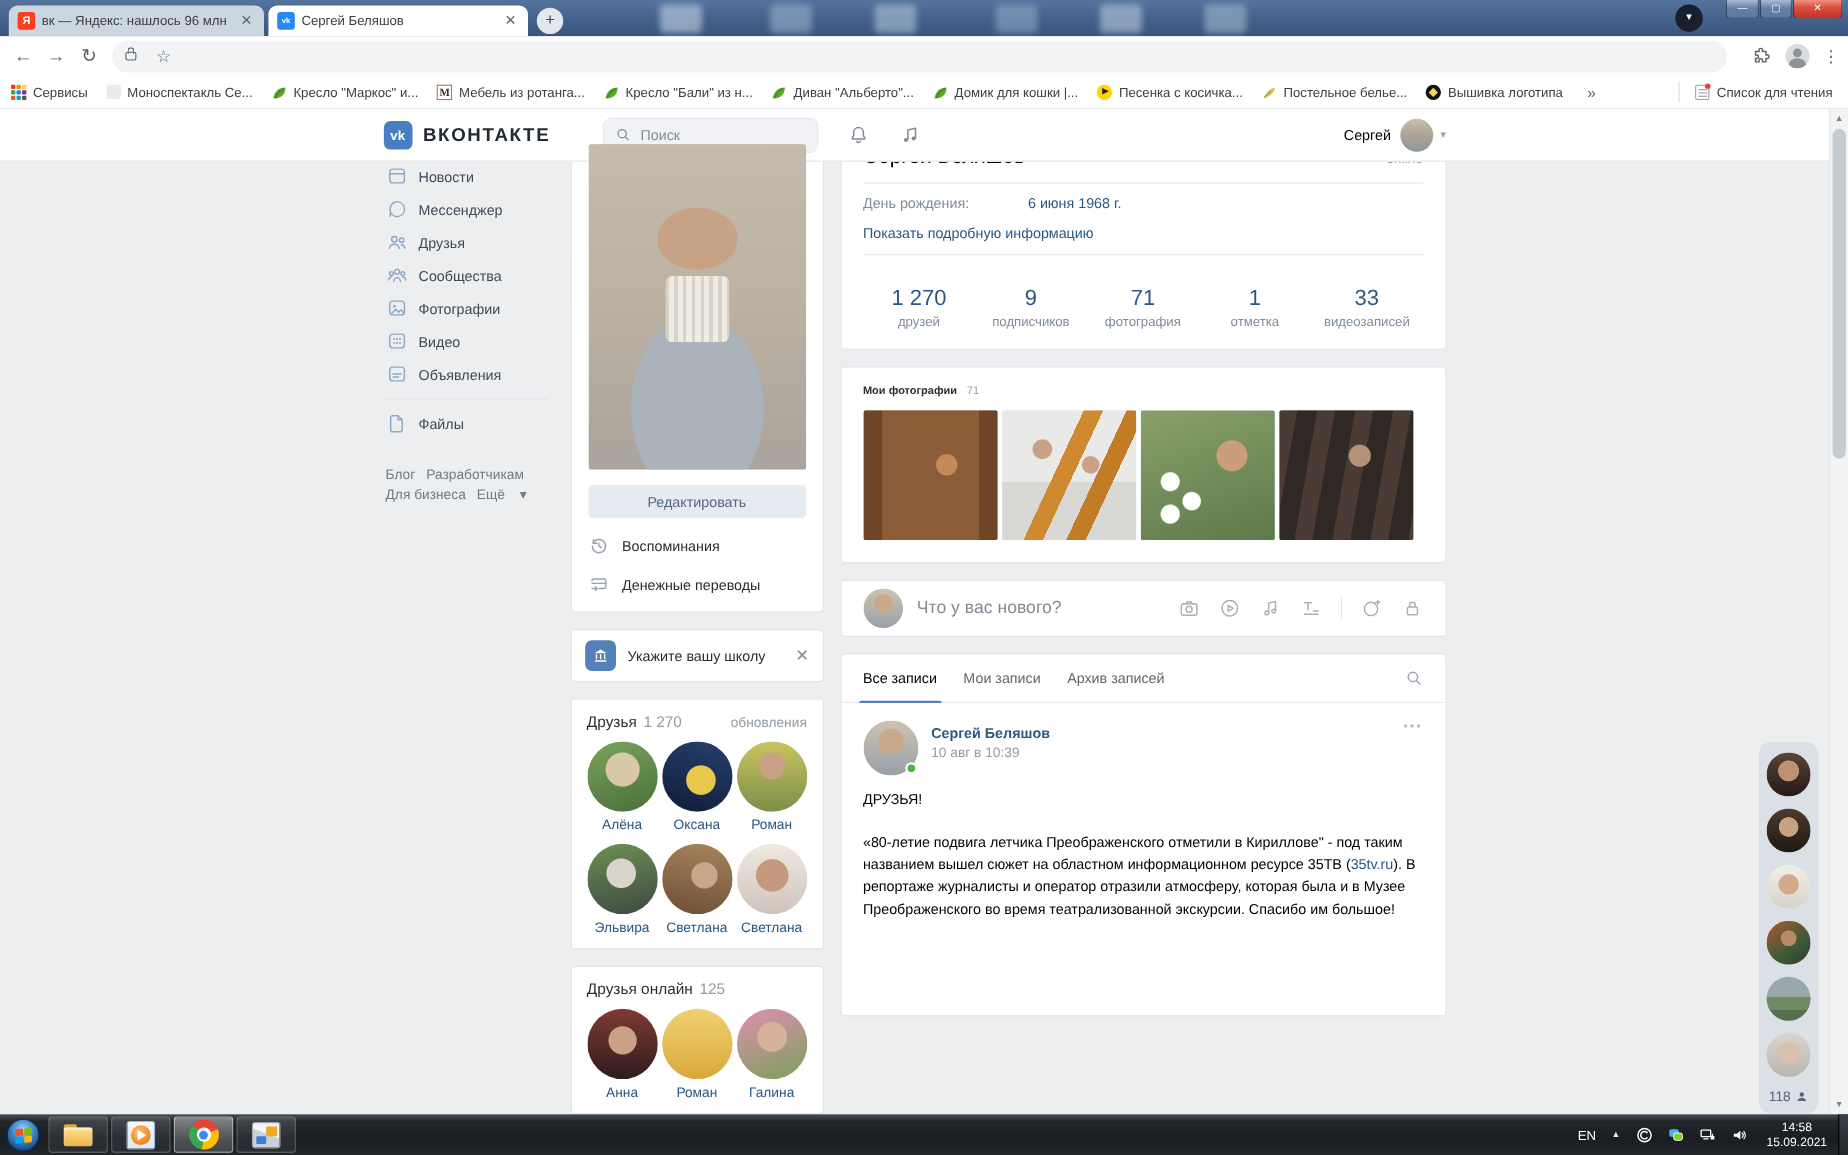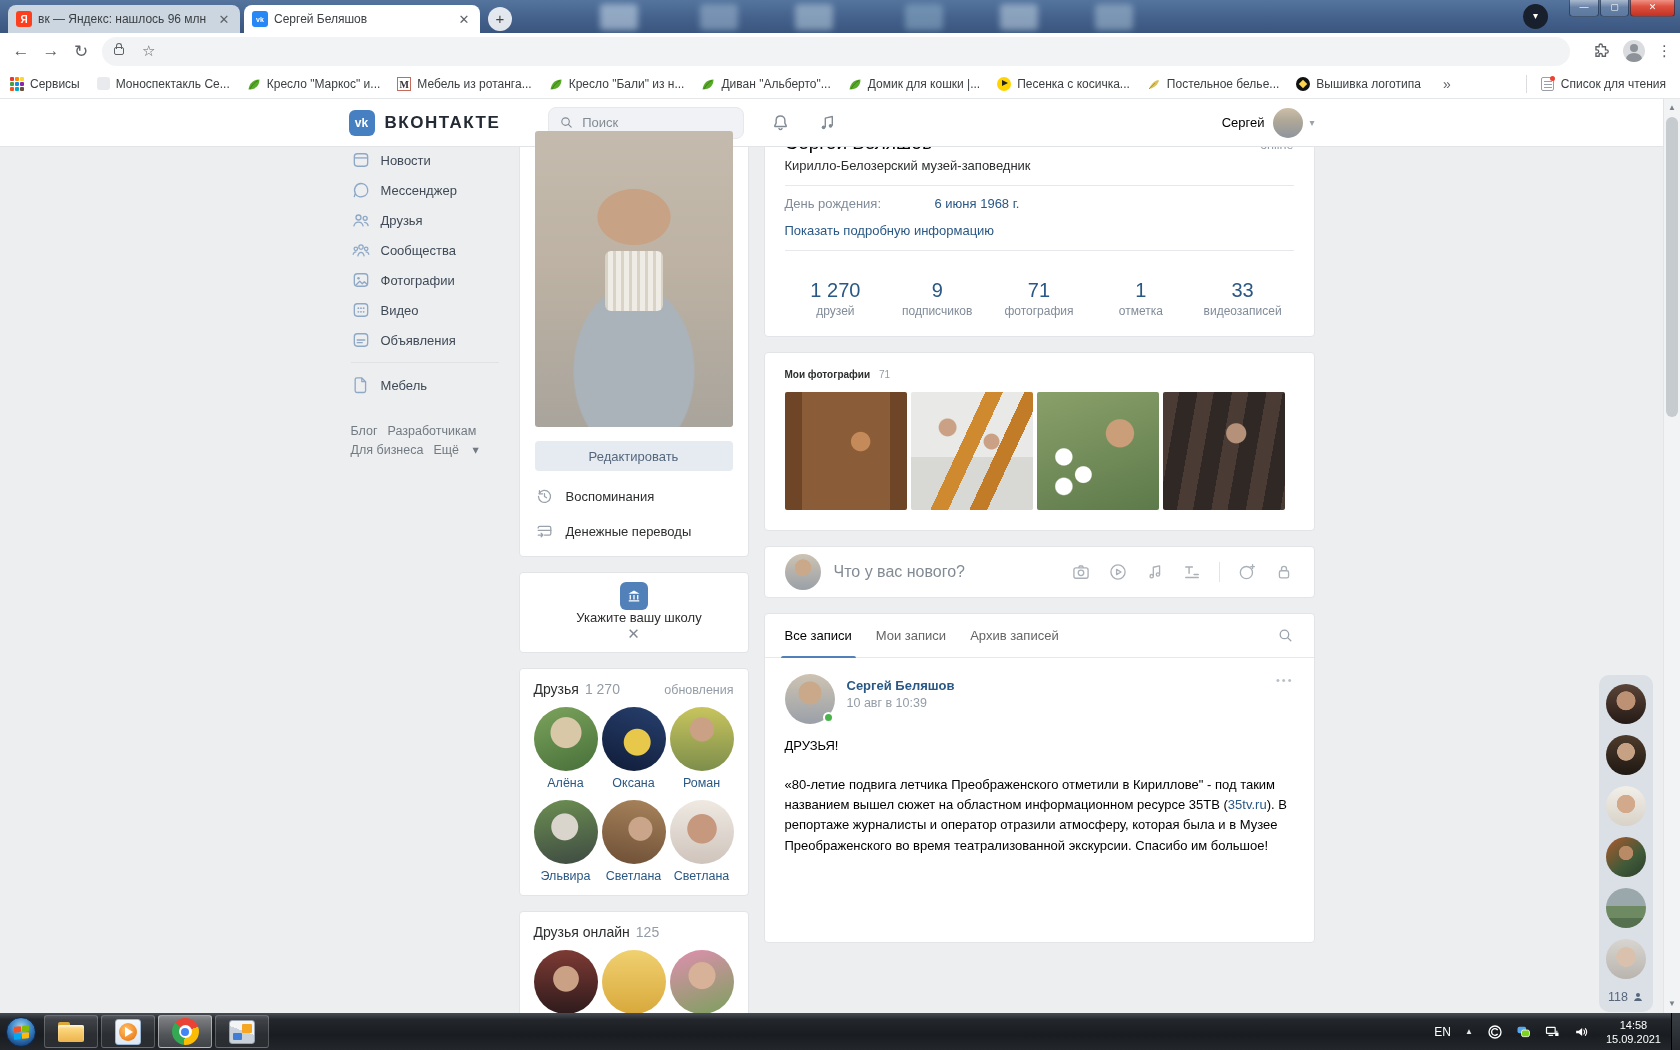--- a/index.html
+++ b/index.html
@@ -93,21 +93,21 @@
   .profile-photo { width:198px; height:296px; border-radius:3px; background:
       radial-gradient(ellipse 60px 46px at 99px 86px, #c8a284 0 60%, transparent 62%),
       radial-gradient(ellipse 85px 120px at 99px 240px, #aab2ba 0 70%, transparent 72%),
       linear-gradient(180deg,#c4bbae 0%,#bdb2a3 45%,#a9a49c 100%); position:relative; overflow:hidden; }
   .profile-photo::before { content:""; position:absolute; left:70px; top:120px; width:58px; height:60px; background:#e8e4dc; border-radius:6px;
       background-image:repeating-linear-gradient(90deg,#d9d2c6 0 3px,#efece6 3px 8px); }
   .edit-btn { margin-top:14px; width:100%; height:30px; background:#e5ebf1; color:#55677d; font-size:13px; border:none; border-radius:4px; font-family:inherit; }
   .p-action { display:flex; align-items:center; margin-top:16px; font-size:13px; color:#2c2d2e; }
   .p-action svg { margin-right:12px; flex:none; }
 
-  .school-card { margin-top:15px; padding:9px 12px; display:flex; align-items:center;flex-direction:column; }
+  .school-card { margin-top:15px; padding:9px 12px; display:flex; align-items:center; }
   .school-ic { width:28px; height:28px; border-radius:6px; background:#5181b8; flex:none; display:flex; align-items:center; justify-content:center; }
   .school-label { font-size:13px; color:#2c2d2e; margin-left:11px; flex:1; }
   .x-close { color:#828b94; font-size:15px; }
 
   .friends-card { margin-top:15px; padding:12px 14px; }
   .fc-head { display:flex; align-items:baseline; font-size:14px; }
   .fc-title { color:#2c2d2e; }
   .fc-count { color:#939ca6; margin-left:6px; }
   .fc-link { margin-left:auto; font-size:12.5px; color:#939ca6; }
   .fgrid { display:flex; justify-content:space-between; margin-top:10px; }
@@ -454,21 +454,21 @@
             <path d="M7.5 12h9M7.5 15.2h6" stroke="#8fa8c6" stroke-width="1.6" stroke-linecap="round"></path>
           </svg>
         <span>Объявления</span>
       </div>
       <div class="nav-div"></div>
       <div class="nav-item">
         <svg width="20" height="20" viewBox="0 0 24 24">
             <path d="M7 3.5h6L17.5 8v11a2 2 0 0 1-2 2H7a2 2 0 0 1-2-2v-13.5a2 2 0 0 1 2-2Z" fill="none" stroke="#8fa8c6" stroke-width="1.6" stroke-linejoin="round"></path>
             <path d="M13 3.5V8h4.5" fill="none" stroke="#8fa8c6" stroke-width="1.6" stroke-linejoin="round"></path>
           </svg>
-        <span>Мебель</span>
+        <span>Файлы</span>
       </div>
       <div class="nav-footer">
         <div><span>Блог</span><span>Разработчикам</span></div>
         <div><span>Для бизнеса</span><span><span>Ещё</span> ▾</span></div>
       </div>
     </div>
 
     <div class="vk-col2">
       <div class="card profile-card">
         <div class="profile-photo"></div>
@@ -559,21 +559,20 @@
         </div>
       </div>
     </div>
 
     <div class="vk-main">
       <div class="card info-card">
         <div class="name-row">
           <span class="p-name">Сергей Беляшов</span>
           <span class="p-online">online</span>
         </div>
-        <div class="p-status">Кирилло-Белозерский музей-заповедник</div>
         <div class="hr"></div>
         <div class="f-row">
           <span class="f-label">День рождения:</span>
           <span class="f-value">6 июня 1968 г.</span>
         </div>
         <div class="show-more">Показать подробную информацию</div>
         <div class="hr"></div>
         <div class="counters">
           <div class="cnt">
               <div class="cnt-num">1 270</div>

